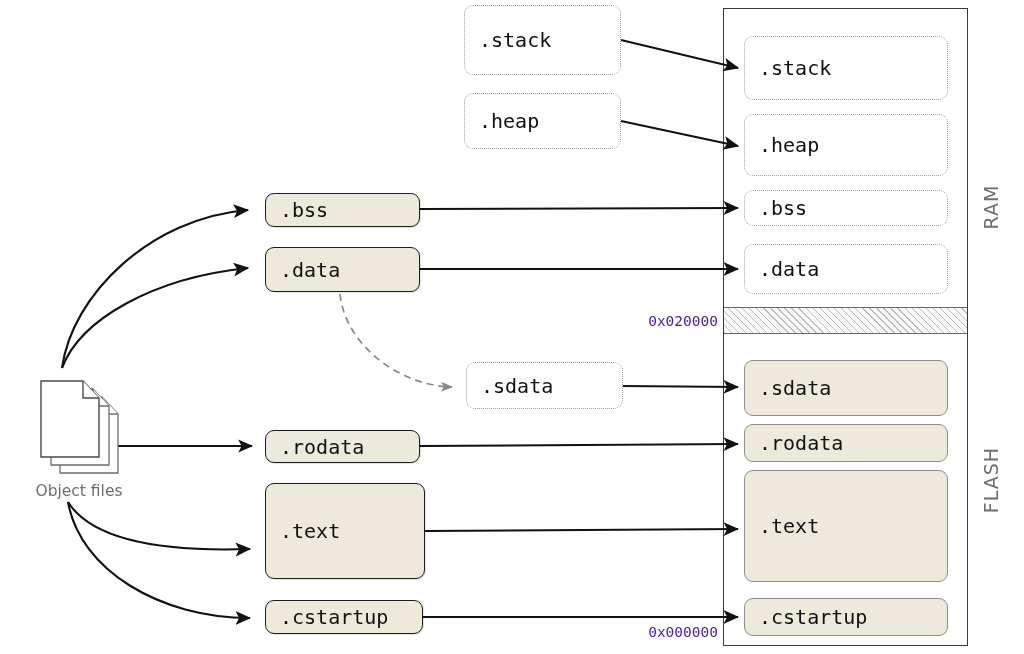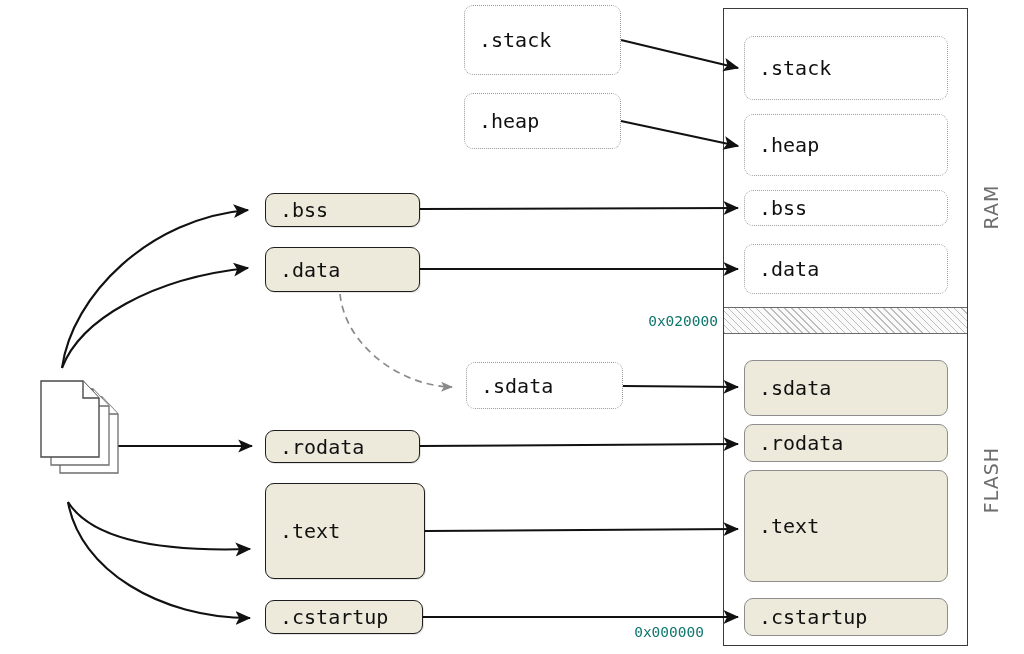--- a/index.html
+++ b/index.html
@@ -104,21 +104,21 @@
     transform: rotate(-90deg);
     white-space: nowrap;
     text-align: center;
   }
 
   
   .addr-label {
     position: absolute;
     font-family: "DejaVu Sans Mono", monospace;
     font-size: 14.5px;
-    color: #0f766e;
+    color: #4c1d95;
     white-space: nowrap;
     text-align: right;
   }
 
   
   #object-files-group {
     position: absolute;
     left: 30px;
     top: 375px;
     width: 150px;
@@ -188,38 +188,39 @@
         <path d="M 21,14 L 63,14 L 79,31 L 79,90 L 21,90 Z" fill="#ffffff" stroke="#6e6e6e" stroke-width="1.3"></path>
         <path d="M 63,14 L 63,31 L 79,31" fill="#ffffff" stroke="#6e6e6e" stroke-width="1.3"></path>
       </g>
 
       <g>
         <path d="M 11,6 L 53,6 L 69,23 L 69,82 L 11,82 Z" fill="#ffffff" stroke="#4a4a4a" stroke-width="1.4"></path>
         <path d="M 53,6 L 53,23 L 69,23" fill="#ffffff" stroke="#4a4a4a" stroke-width="1.4"></path>
       </g>
     </svg>
   </div>
+  <div id="object-files-caption">Object files</div>
 
   <div class="sec-box mid-dotted" style="left:464px; top:5px;   width:157px; height:70px;">.stack</div>
   <div class="sec-box mid-dotted" style="left:464px; top:93px;  width:157px; height:56px;">.heap</div>
   <div class="sec-box mid-solid" style="left:265px; top:193px; width:155px; height:34px;">.bss</div>
   <div class="sec-box mid-solid" style="left:265px; top:247px; width:155px; height:45px;">.data</div>
   <div class="sec-box mid-dotted" style="left:466px; top:362px; width:157px; height:47px;">.sdata</div>
   <div class="sec-box mid-solid" style="left:265px; top:430px; width:155px; height:33px;">.rodata</div>
   <div class="sec-box mid-solid" style="left:265px; top:483px; width:160px; height:96px;">.text</div>
   <div class="sec-box mid-solid" style="left:265px; top:600px; width:158px; height:34px;">.cstartup</div>
 
   <div class="sec-box mem-dotted" style="left:744px; top:36px;  width:204px; height:64px;">.stack</div>
   <div class="sec-box mem-dotted" style="left:744px; top:114px; width:204px; height:62px;">.heap</div>
   <div class="sec-box mem-dotted" style="left:744px; top:190px; width:204px; height:36px;">.bss</div>
   <div class="sec-box mem-dotted" style="left:744px; top:244px; width:204px; height:50px;">.data</div>
   <div class="sec-box mem-solid" style="left:744px; top:360px; width:204px; height:56px;">.sdata</div>
   <div class="sec-box mem-solid" style="left:744px; top:424px; width:204px; height:38px;">.rodata</div>
   <div class="sec-box mem-solid" style="left:744px; top:470px; width:204px; height:112px;">.text</div>
   <div class="sec-box mem-solid" style="left:744px; top:598px; width:204px; height:38px;">.cstartup</div>
 
   <div class="addr-label" style="left:578px; top:313px; width:140px;">0x020000</div>
-  <div class="addr-label" style="left:564px; top:624px; width:140px;">0x000000</div>
+  <div class="addr-label" style="left:578px; top:624px; width:140px;">0x000000</div>
 
   <div class="side-label" style="left:951px; top:195px; width:80px; height:24px; line-height:24px;">RAM</div>
   <div class="side-label" style="left:946px; top:468px; width:90px; height:24px; line-height:24px;">FLASH</div>
 
 </div>
 
 </body></html>

